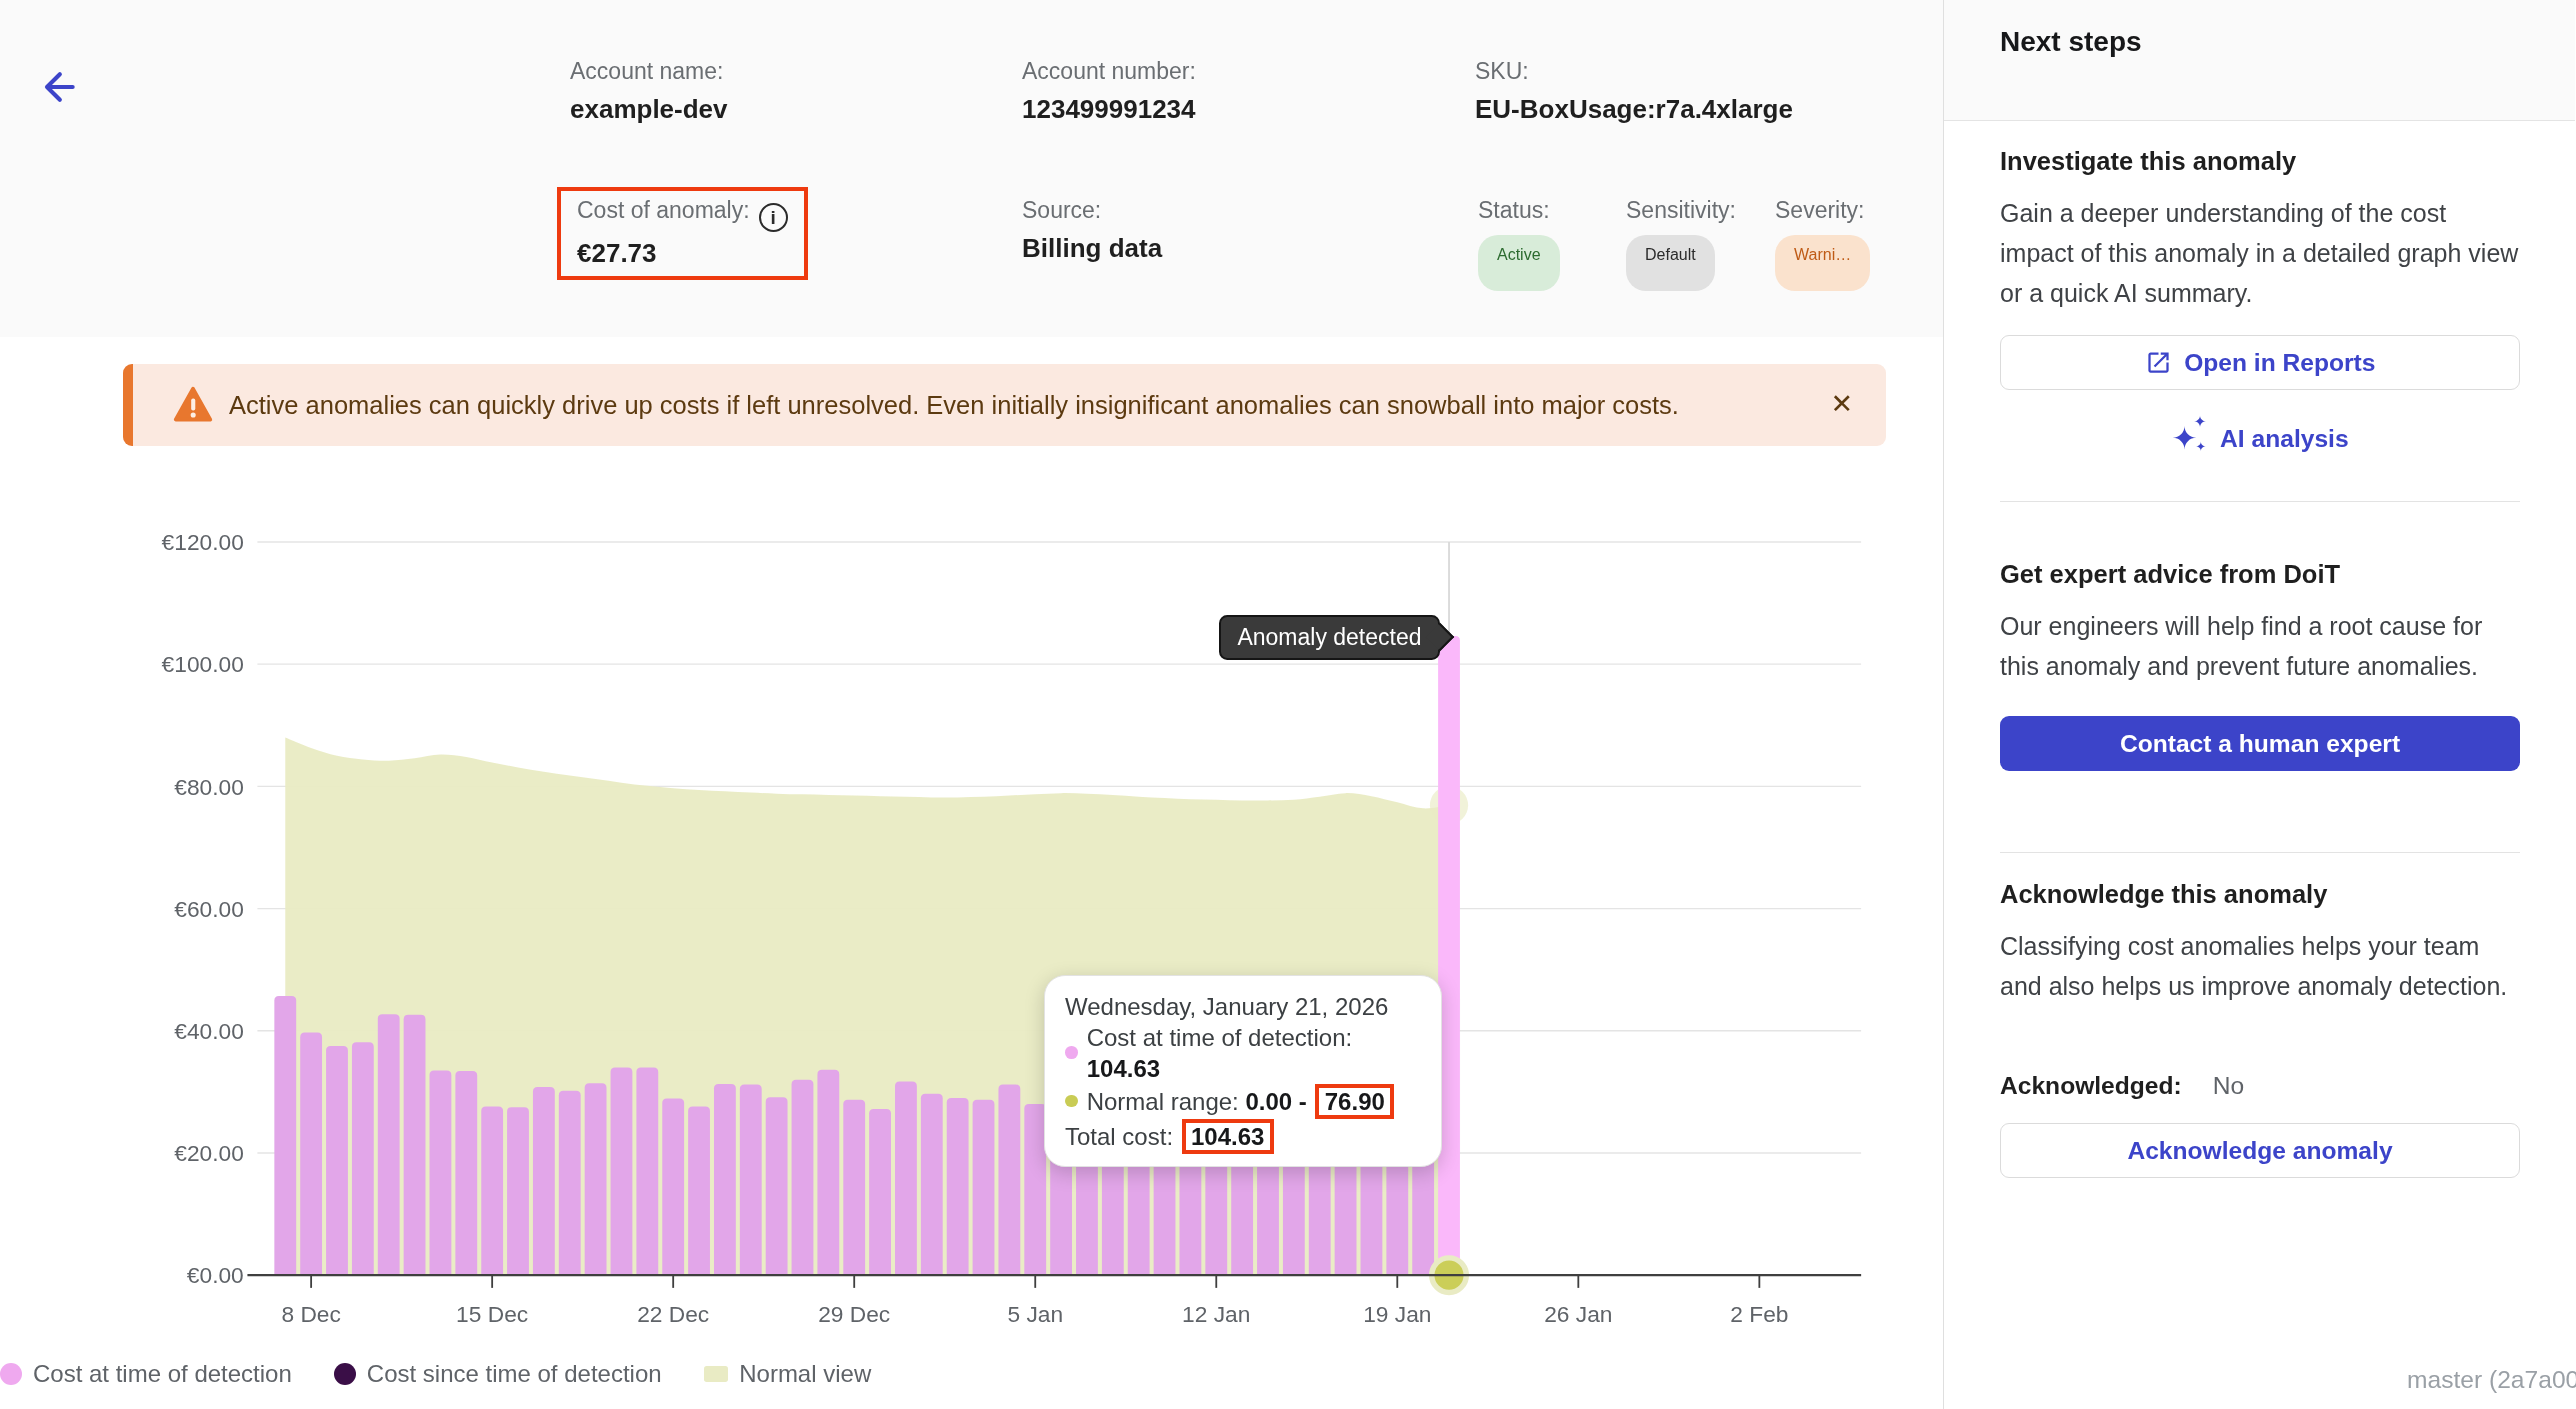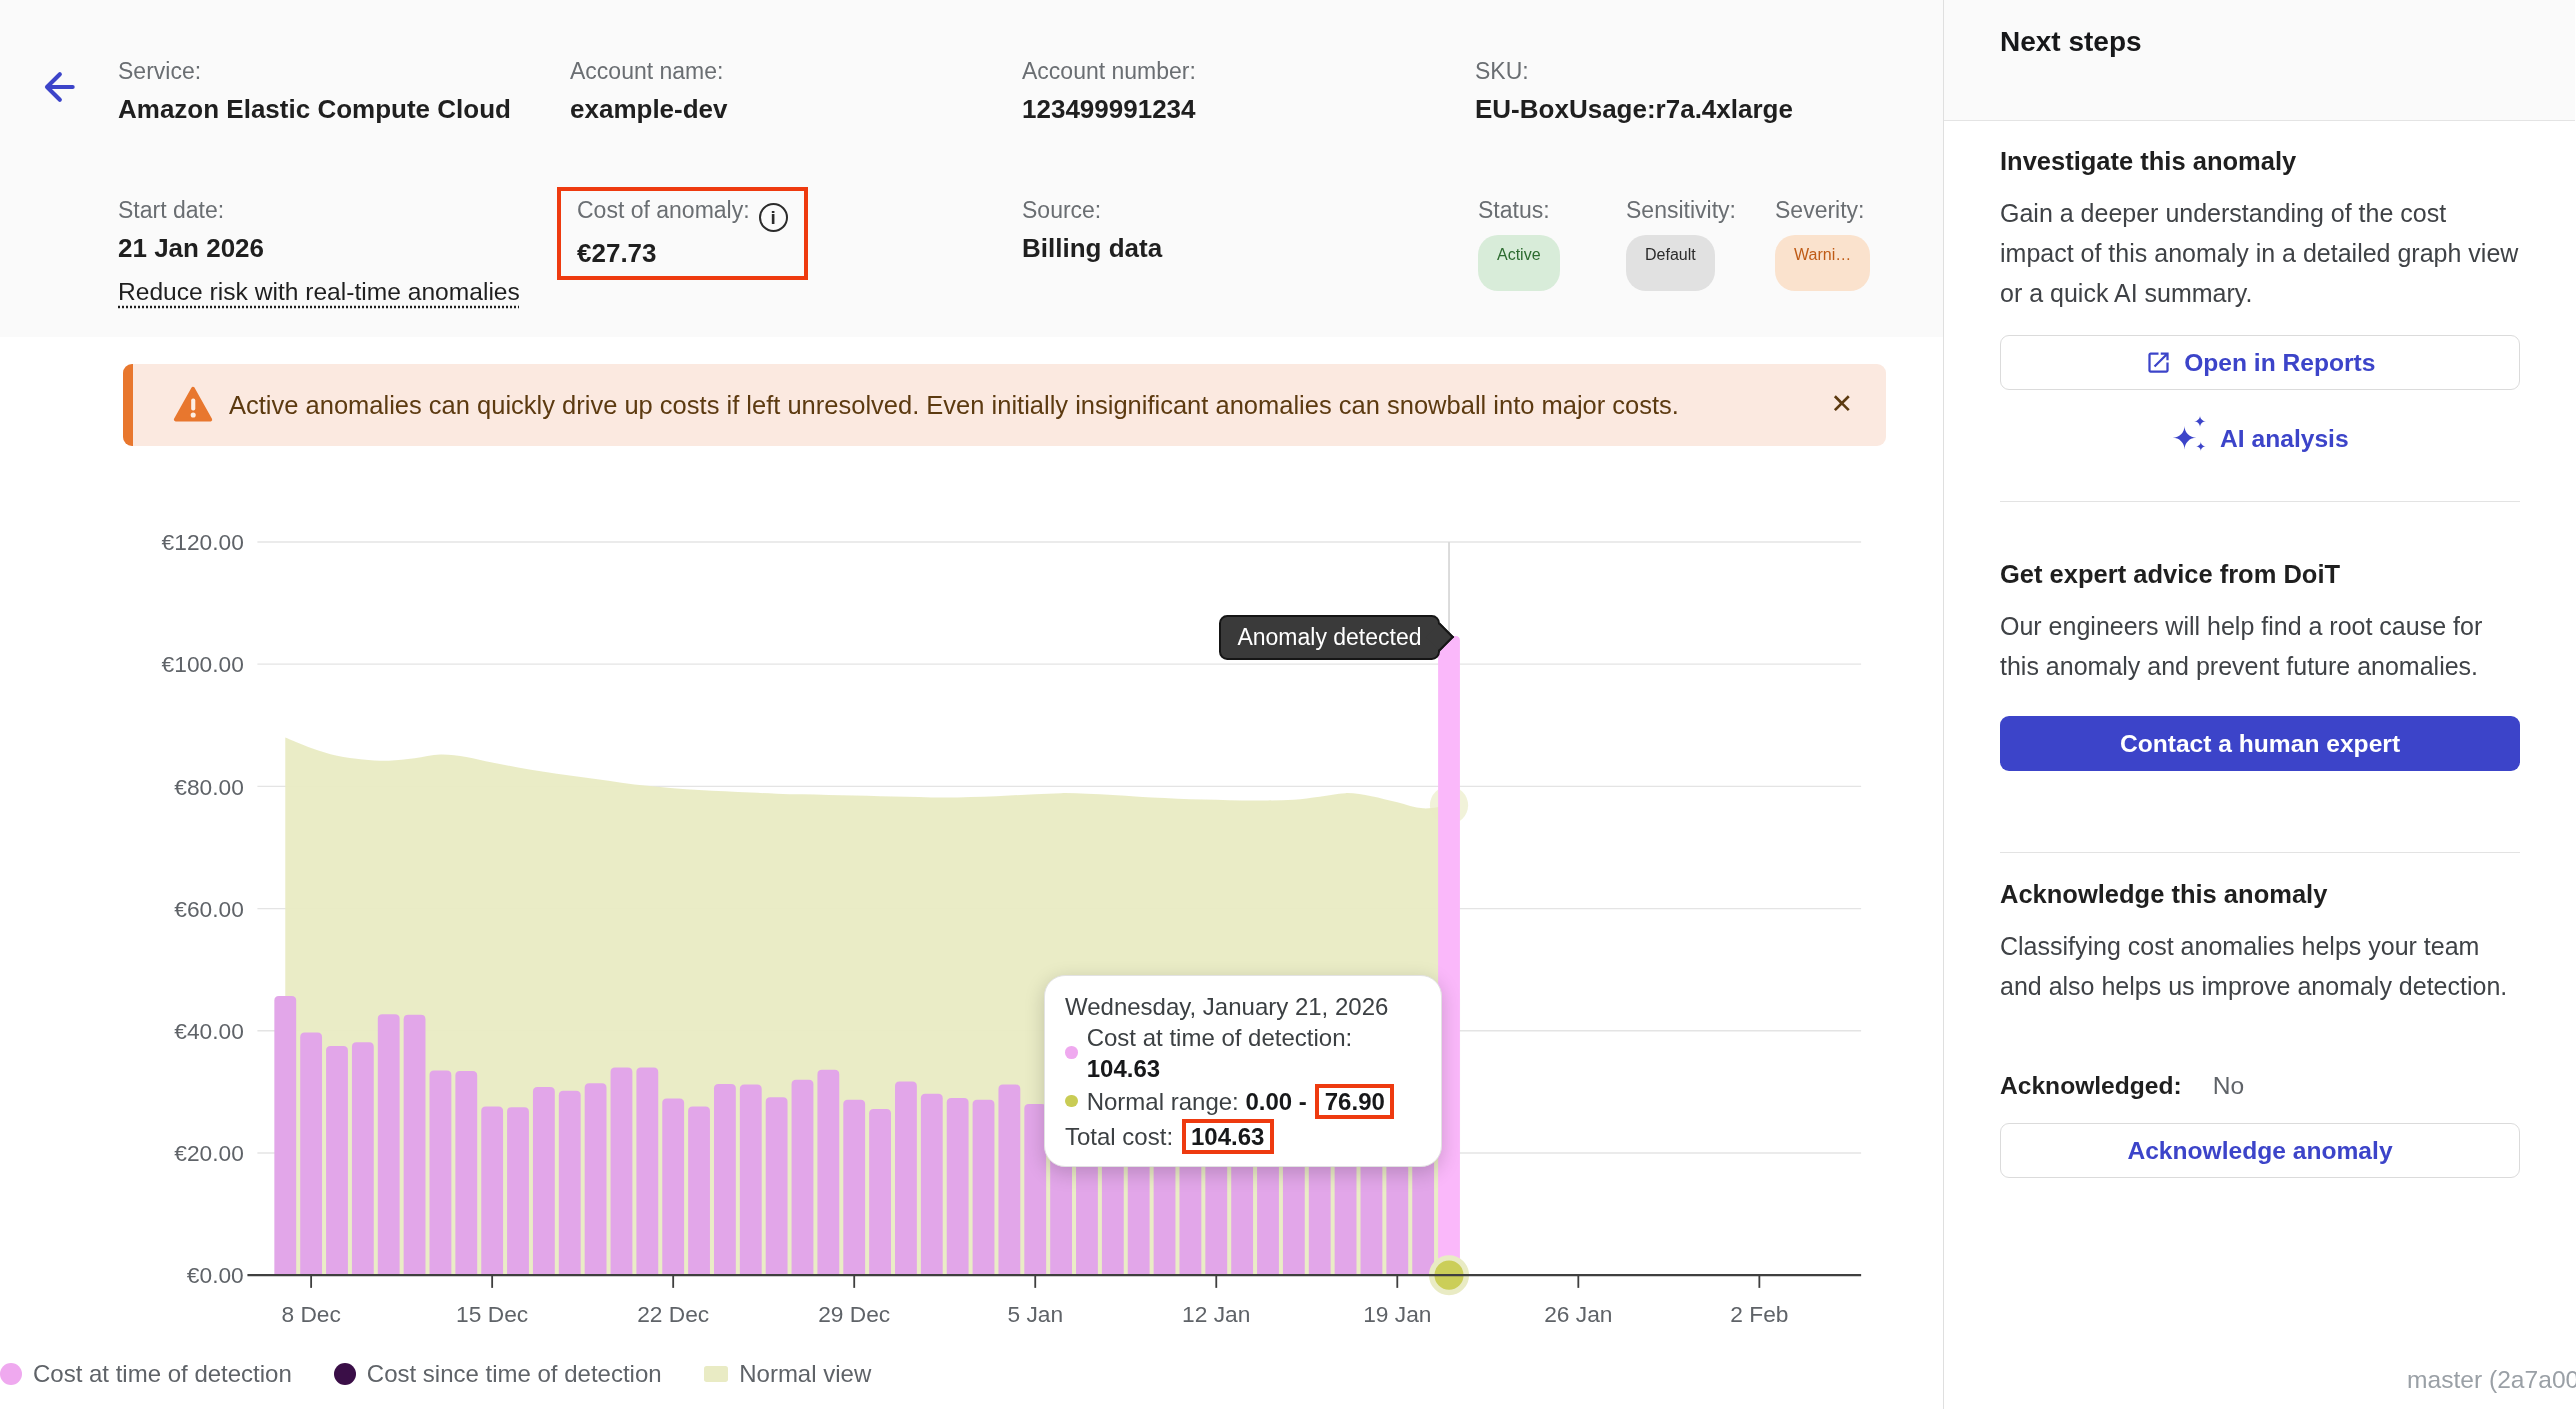--- a/index.html
+++ b/index.html
@@ -94,42 +94,33 @@
 
 <div id="main">
   <div id="main-top-band"></div>
 
   <div id="back-btn">
     <svg width="44" height="44" viewBox="0 0 48 48">
       <path d="M26 10 L12 24 L26 38 M12 24 H40" fill="none" stroke="#3C44C9" stroke-width="4.5" stroke-linecap="round" stroke-linejoin="round"></path>
     </svg>
   </div>
 
-  <div class="hdr-col" style="left:118px; top:56px;">
-    <div class="field-label">Service:</div>
-    <div class="field-value">Amazon Elastic Compute Cloud</div>
-  </div>
   <div class="hdr-col" style="left:570px; top:56px;">
     <div class="field-label">Account name:</div>
     <div class="field-value">example-dev</div>
   </div>
   <div class="hdr-col" style="left:1022px; top:56px;">
     <div class="field-label">Account number:</div>
     <div class="field-value">123499991234</div>
   </div>
   <div class="hdr-col" style="left:1475px; top:56px;">
     <div class="field-label">SKU:</div>
     <div class="field-value">EU-BoxUsage:r7a.4xlarge</div>
   </div>
 
-  <div class="hdr-col" style="left:118px; top:195px;">
-    <div class="field-label">Start date:</div>
-    <div class="field-value">21 Jan 2026</div>
-    <div class="hdr-link" style="margin-top:12.7px;">Reduce risk with real-time anomalies</div>
-  </div>
   <div class="hdr-col" style="left:577px; top:195px;">
     <div class="field-label"><span>Cost of anomaly:</span><span class="info-icon">i</span></div>
     <div class="field-value">€27.73</div>
   </div>
   <div class="red-annot" style="left:557px; top:187px; width:251px; height:93px;"></div>
 
   <div class="hdr-col" style="left:1022px; top:195px;">
     <div class="field-label">Source:</div>
     <div class="field-value">Billing data</div>
   </div>

